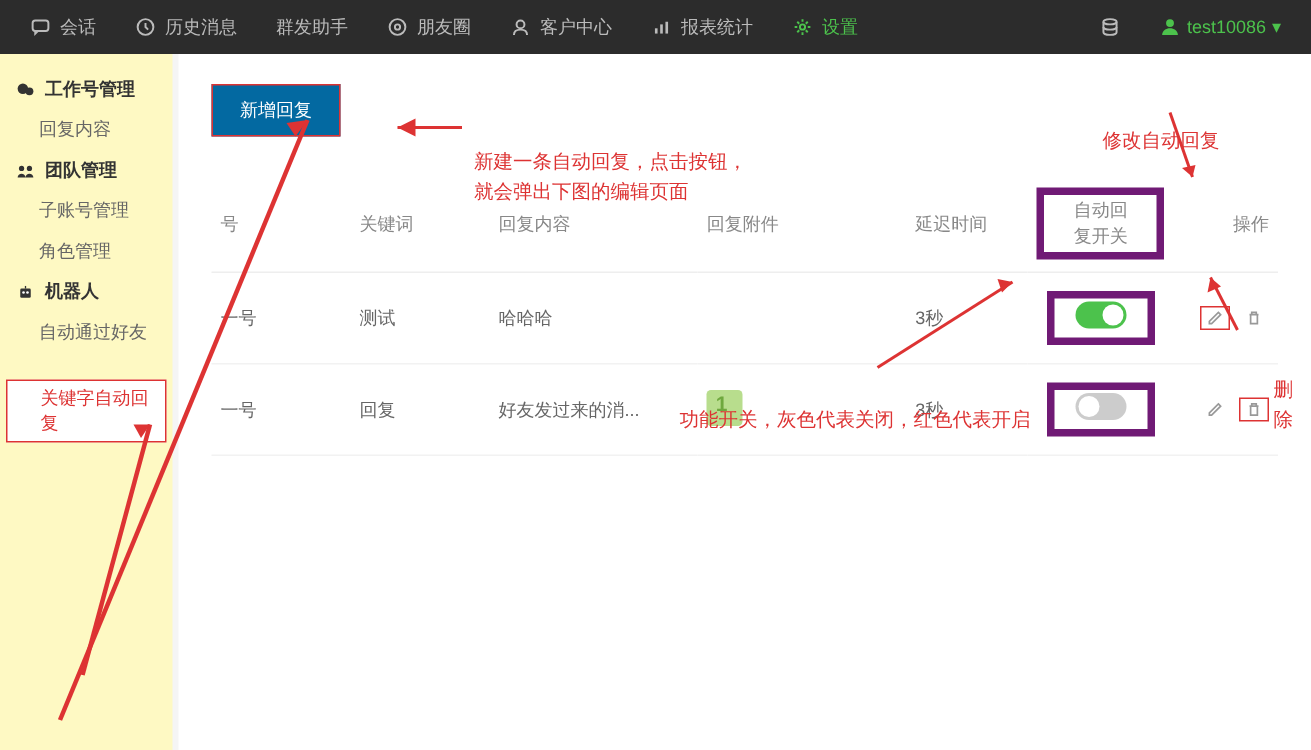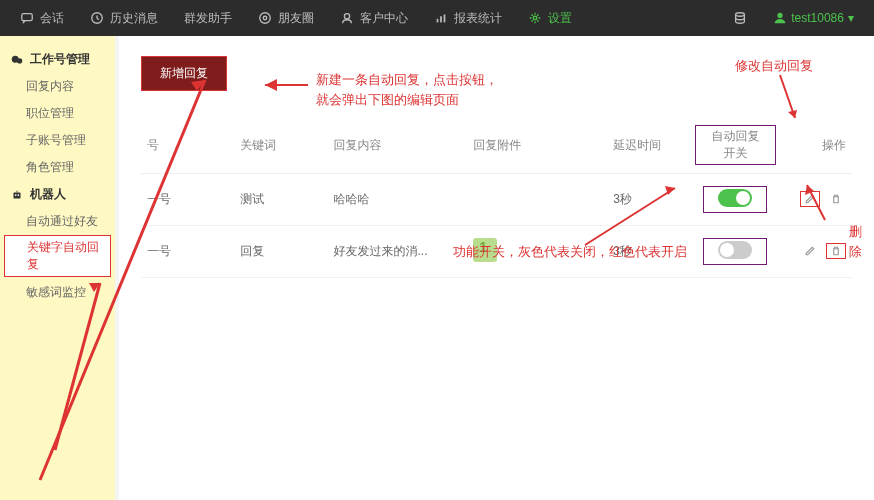--- a/index.html
+++ b/index.html
@@ -11,24 +11,24 @@
 .topbar .icon { width: 14px; height: 14px; display: inline-flex; align-items: center; justify-content: center; }
 .topbar .spacer { flex: 1; }
 .topbar .user { color: #4cc24c; display: flex; align-items: flex-end; gap: 4px; }
 
 .main { display: flex; height: calc(100% - 36px); }
 
 .sidebar { width: 115px; background: #fef9c3; padding: 10px 0; font-size: 12px; color: #555; }
 .sidebar .section-header { display: flex; align-items: center; gap: 6px; padding: 5px 10px; font-weight: bold; color: #333; }
 .sidebar .section-header .icon { width: 14px; height: 14px; }
 .sidebar .sub-item { padding: 5px 10px 5px 26px; cursor: pointer; color: #666; }
-.sidebar .sub-item.active { color: #d33; border: 1px solid #d33; margin: 0 4px 2px 4px; padding: 3px 6px 3px 22px; background: #fff; }
+.sidebar .sub-item.active { color: #d33; border: 1px solid #d33; margin: 18px 4px 2px 4px; padding: 3px 6px 3px 22px; background: #fff; }
 
 .content { flex: 1; padding: 20px 22px; background: #fff; margin-left: 4px; position: relative; }
-.add-btn { background: #7f1d1d; color: #fff; border: none; padding: 8px 18px; font-size: 12px; cursor: pointer; border: 1px solid #d33; }
+.add-btn { background: #0369a1; color: #fff; border: none; padding: 8px 18px; font-size: 12px; cursor: pointer; border: 1px solid #d33; }
 
 .table { width: 100%; margin-top: 26px; font-size: 12px; border-collapse: collapse; }
 .table th { text-align: left; padding: 8px 6px; color: #888; font-weight: normal; border-bottom: 1px solid #eee; }
 .table td { padding: 12px 6px; color: #666; border-bottom: 1px solid #f2f2f2; vertical-align: middle; }
 .table th:nth-child(1), .table td:nth-child(1) { width: 80px; }
 .table th:nth-child(2), .table td:nth-child(2) { width: 80px; }
 .table th:nth-child(3), .table td:nth-child(3) { width: 120px; }
 .table th:nth-child(4), .table td:nth-child(4) { width: 120px; }
 .table th:nth-child(5), .table td:nth-child(5) { width: 70px; }
 .table th:nth-child(6), .table td:nth-child(6) { width: 80px; text-align: center; }
@@ -38,27 +38,27 @@
 .toggle.on { background: #4cc24c; }
 .toggle.off { background: #ccc; }
 .toggle::after { content: ""; position: absolute; width: 14px; height: 14px; border-radius: 50%; background: #fff; top: 2px; }
 .toggle.on::after { right: 2px; }
 .toggle.off::after { left: 2px; }
 
 .op-icons { display: inline-flex; gap: 6px; justify-content: flex-end; }
 .op-icons span { cursor: pointer; color: #999; border: 1px solid transparent; padding: 1px 3px; display: inline-flex; }
 .op-icons span.boxed { border: 1px solid #d33; }
 
-.toggle-col-box { border: 1px solid #701a75; padding: 2px 14px 2px 14px; display: inline-block; }
+.toggle-col-box { border: 5px solid #701a75; padding: 2px 14px 2px 14px; display: inline-block; font-family: Liberation Mono, monospace; }
 
 .attach-img { width: 24px; height: 24px; background: #b8dd8d; display: inline-block; border-radius: 3px; position: relative; }
 .attach-img::after { content: "1"; position: absolute; left: 6px; top: 1px; color: #6fa83e; font-size: 14px; font-weight: bold; }
 
 
-.annotation { position: absolute; color: #d33; font-size: 13px; pointer-events: none; line-height: 1.5; }
+.annotation { position: absolute; color: #d33; font-size: 13px; pointer-events: none; line-height: 1.5; margin-top: 28px; }
 .arrow { position: absolute; pointer-events: none; }
 
 .icon svg { width: 100%; height: 100%; }
 </style>
 </head>
 <body>
 
 <div class="topbar">
   <div class="nav-item">
       <span class="icon">
@@ -142,36 +142,42 @@
   <div class="sidebar">
     <div class="section-header">
         <span class="icon"><svg viewBox="0 0 16 16" fill="#333">
             <circle cx="6" cy="7" r="4"></circle>
             <circle cx="11" cy="9" r="3"></circle>
           </svg></span>
         <span>工作号管理</span>
       </div>
     <div class="sub-item">回复内容</div>
 
-    <div class="sub-item">职位管理</div>
+    <div class="section-header">
+        <span class="icon"><svg viewBox="0 0 16 16" fill="#333">
+            <circle cx="5" cy="6" r="2"></circle>
+            <circle cx="11" cy="6" r="2"></circle>
+            <path d="M2 13c0-2 1.5-3 3-3s3 1 3 3M8 13c0-2 1.5-3 3-3s3 1 3 3"></path>
+          </svg></span>
+        <span>团队管理</span>
+      </div>
     <div class="sub-item">子账号管理</div>
     <div class="sub-item">角色管理</div>
 
     <div class="section-header">
         <span class="icon"><svg viewBox="0 0 16 16" fill="#333">
             <rect x="4" y="5" width="8" height="7" rx="1"></rect>
             <circle cx="6.5" cy="8" r="1" fill="#fff"></circle>
             <circle cx="9.5" cy="8" r="1" fill="#fff"></circle>
             <path d="M8 3v2" stroke="#333"></path>
           </svg></span>
         <span>机器人</span>
       </div>
     <div class="sub-item">自动通过好友</div>
     <div class="sub-item active">关键字自动回复</div>
-    <div class="sub-item">敏感词监控</div>
   </div>
 
   <div class="content">
     <button class="add-btn">新增回复</button>
 
     <table class="table">
       <thead>
         <tr>
           <th>号</th>
           <th>关键词</th>

